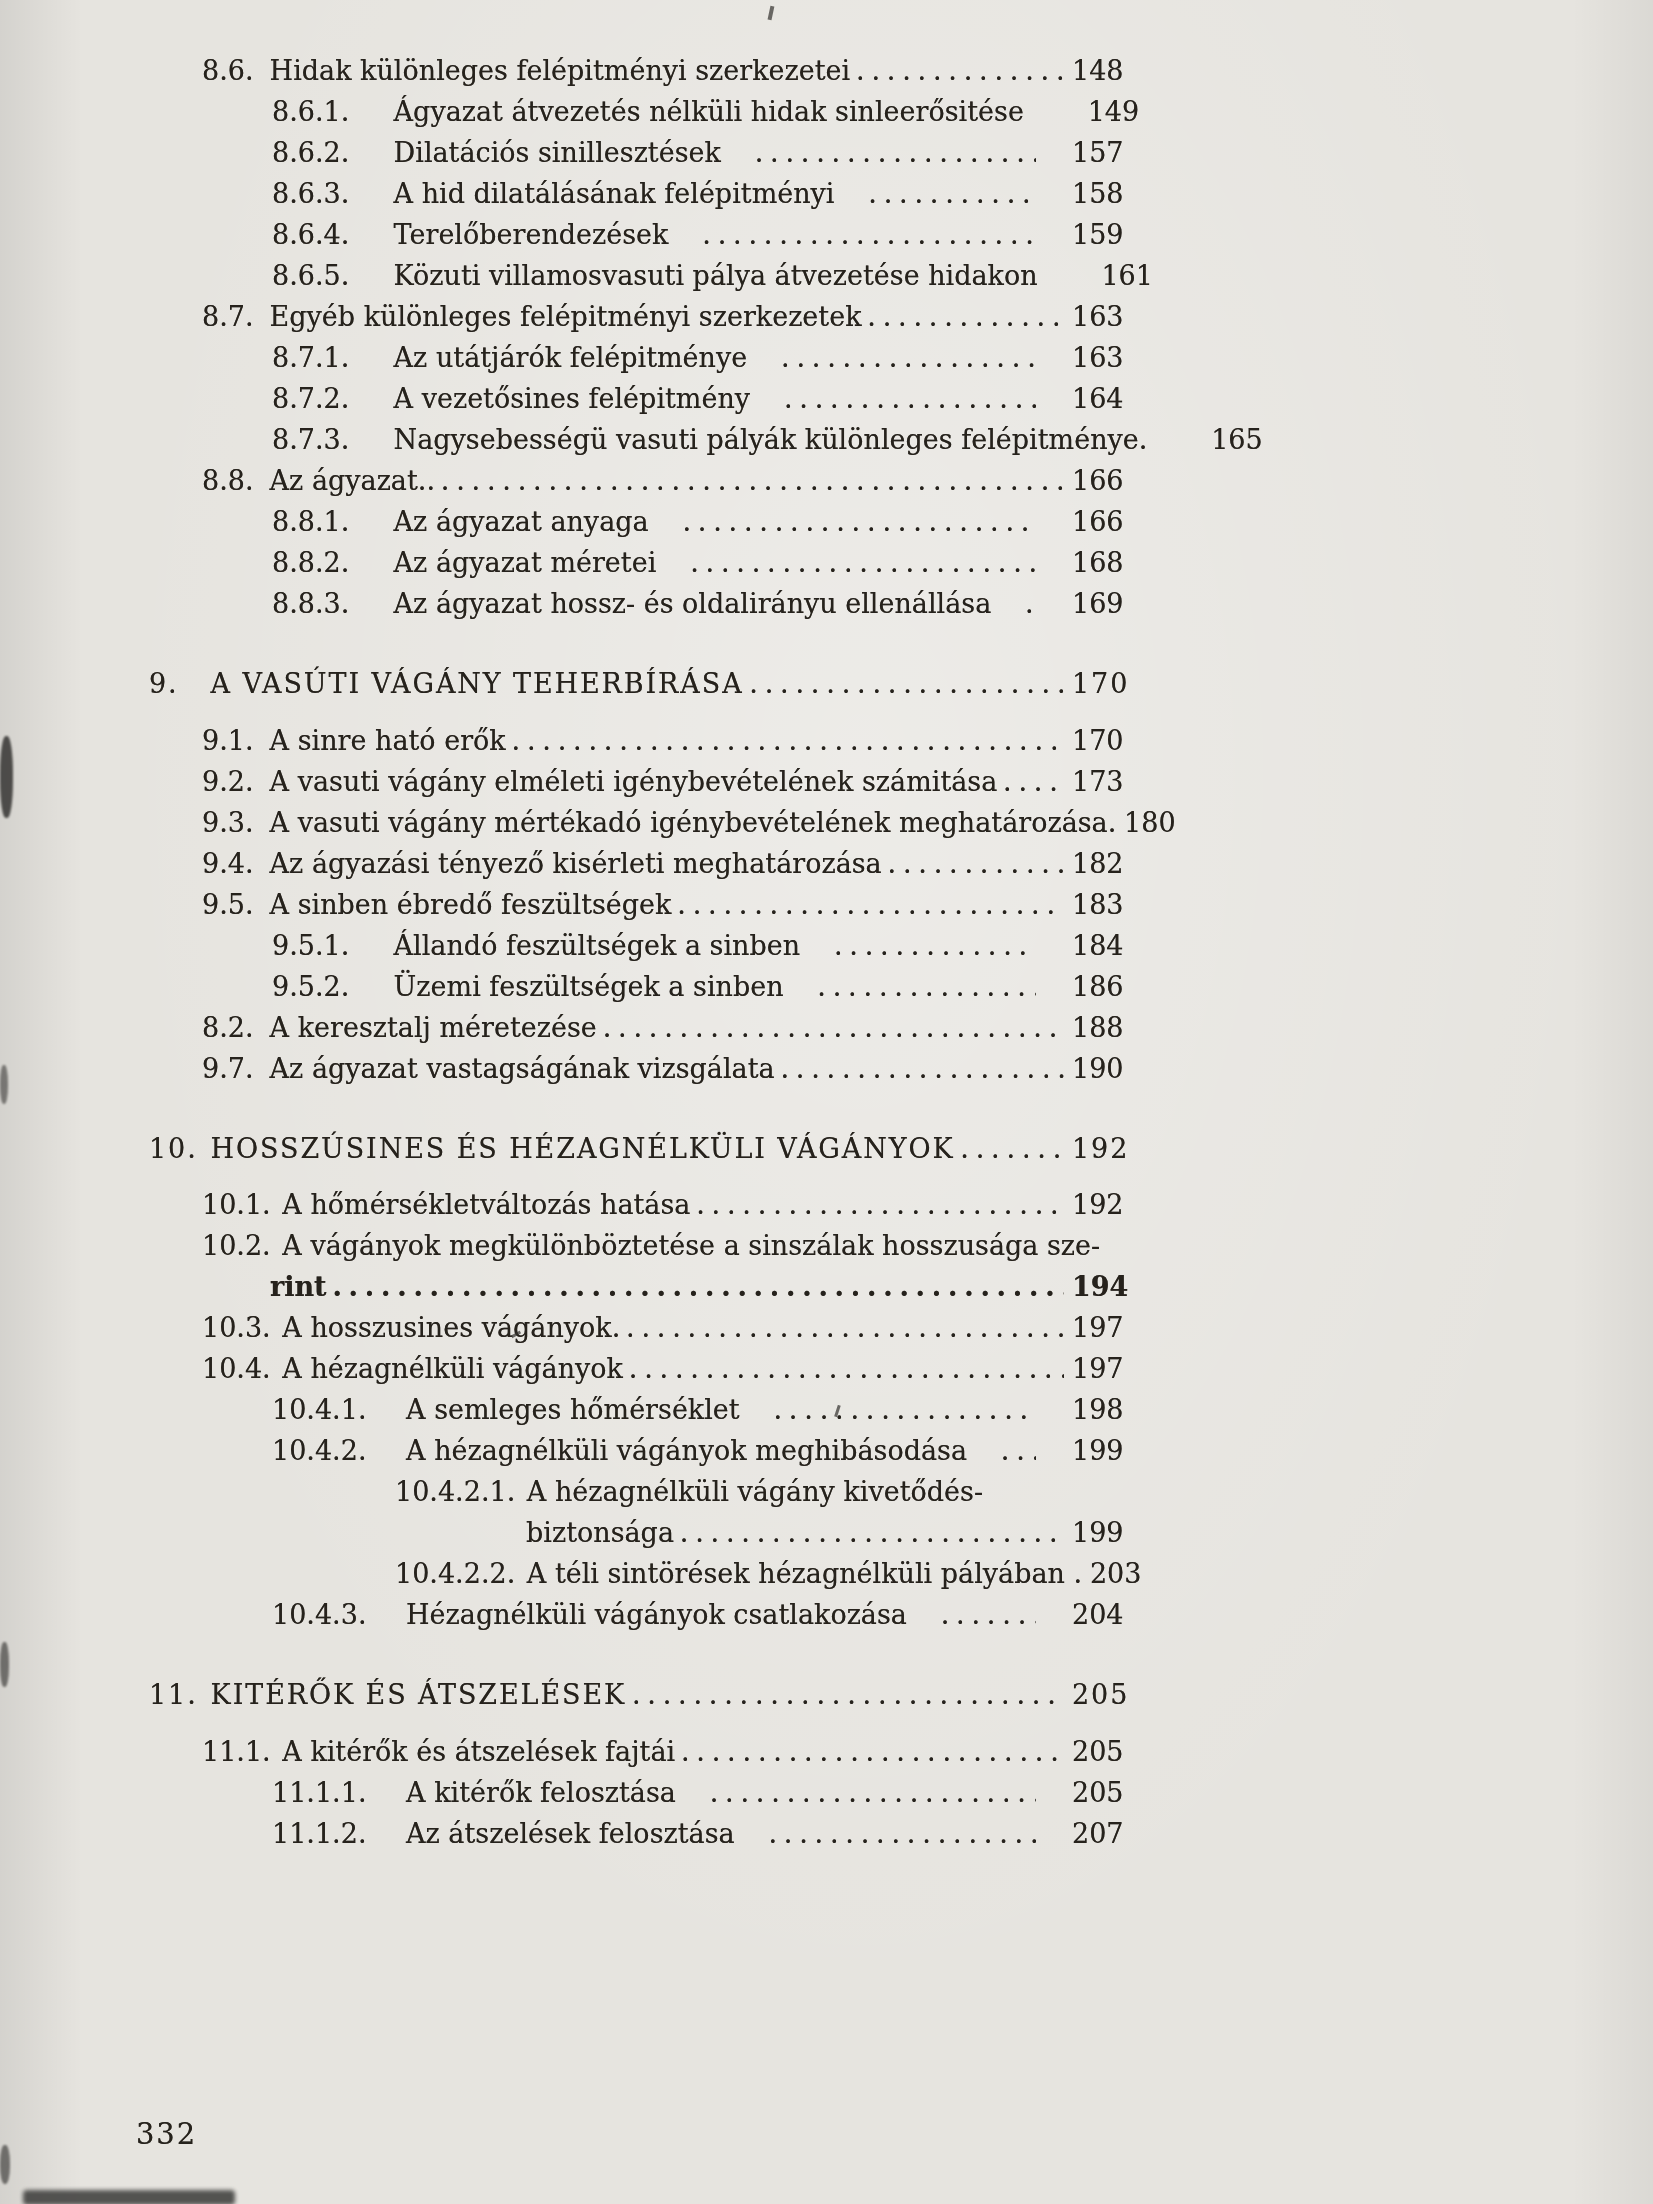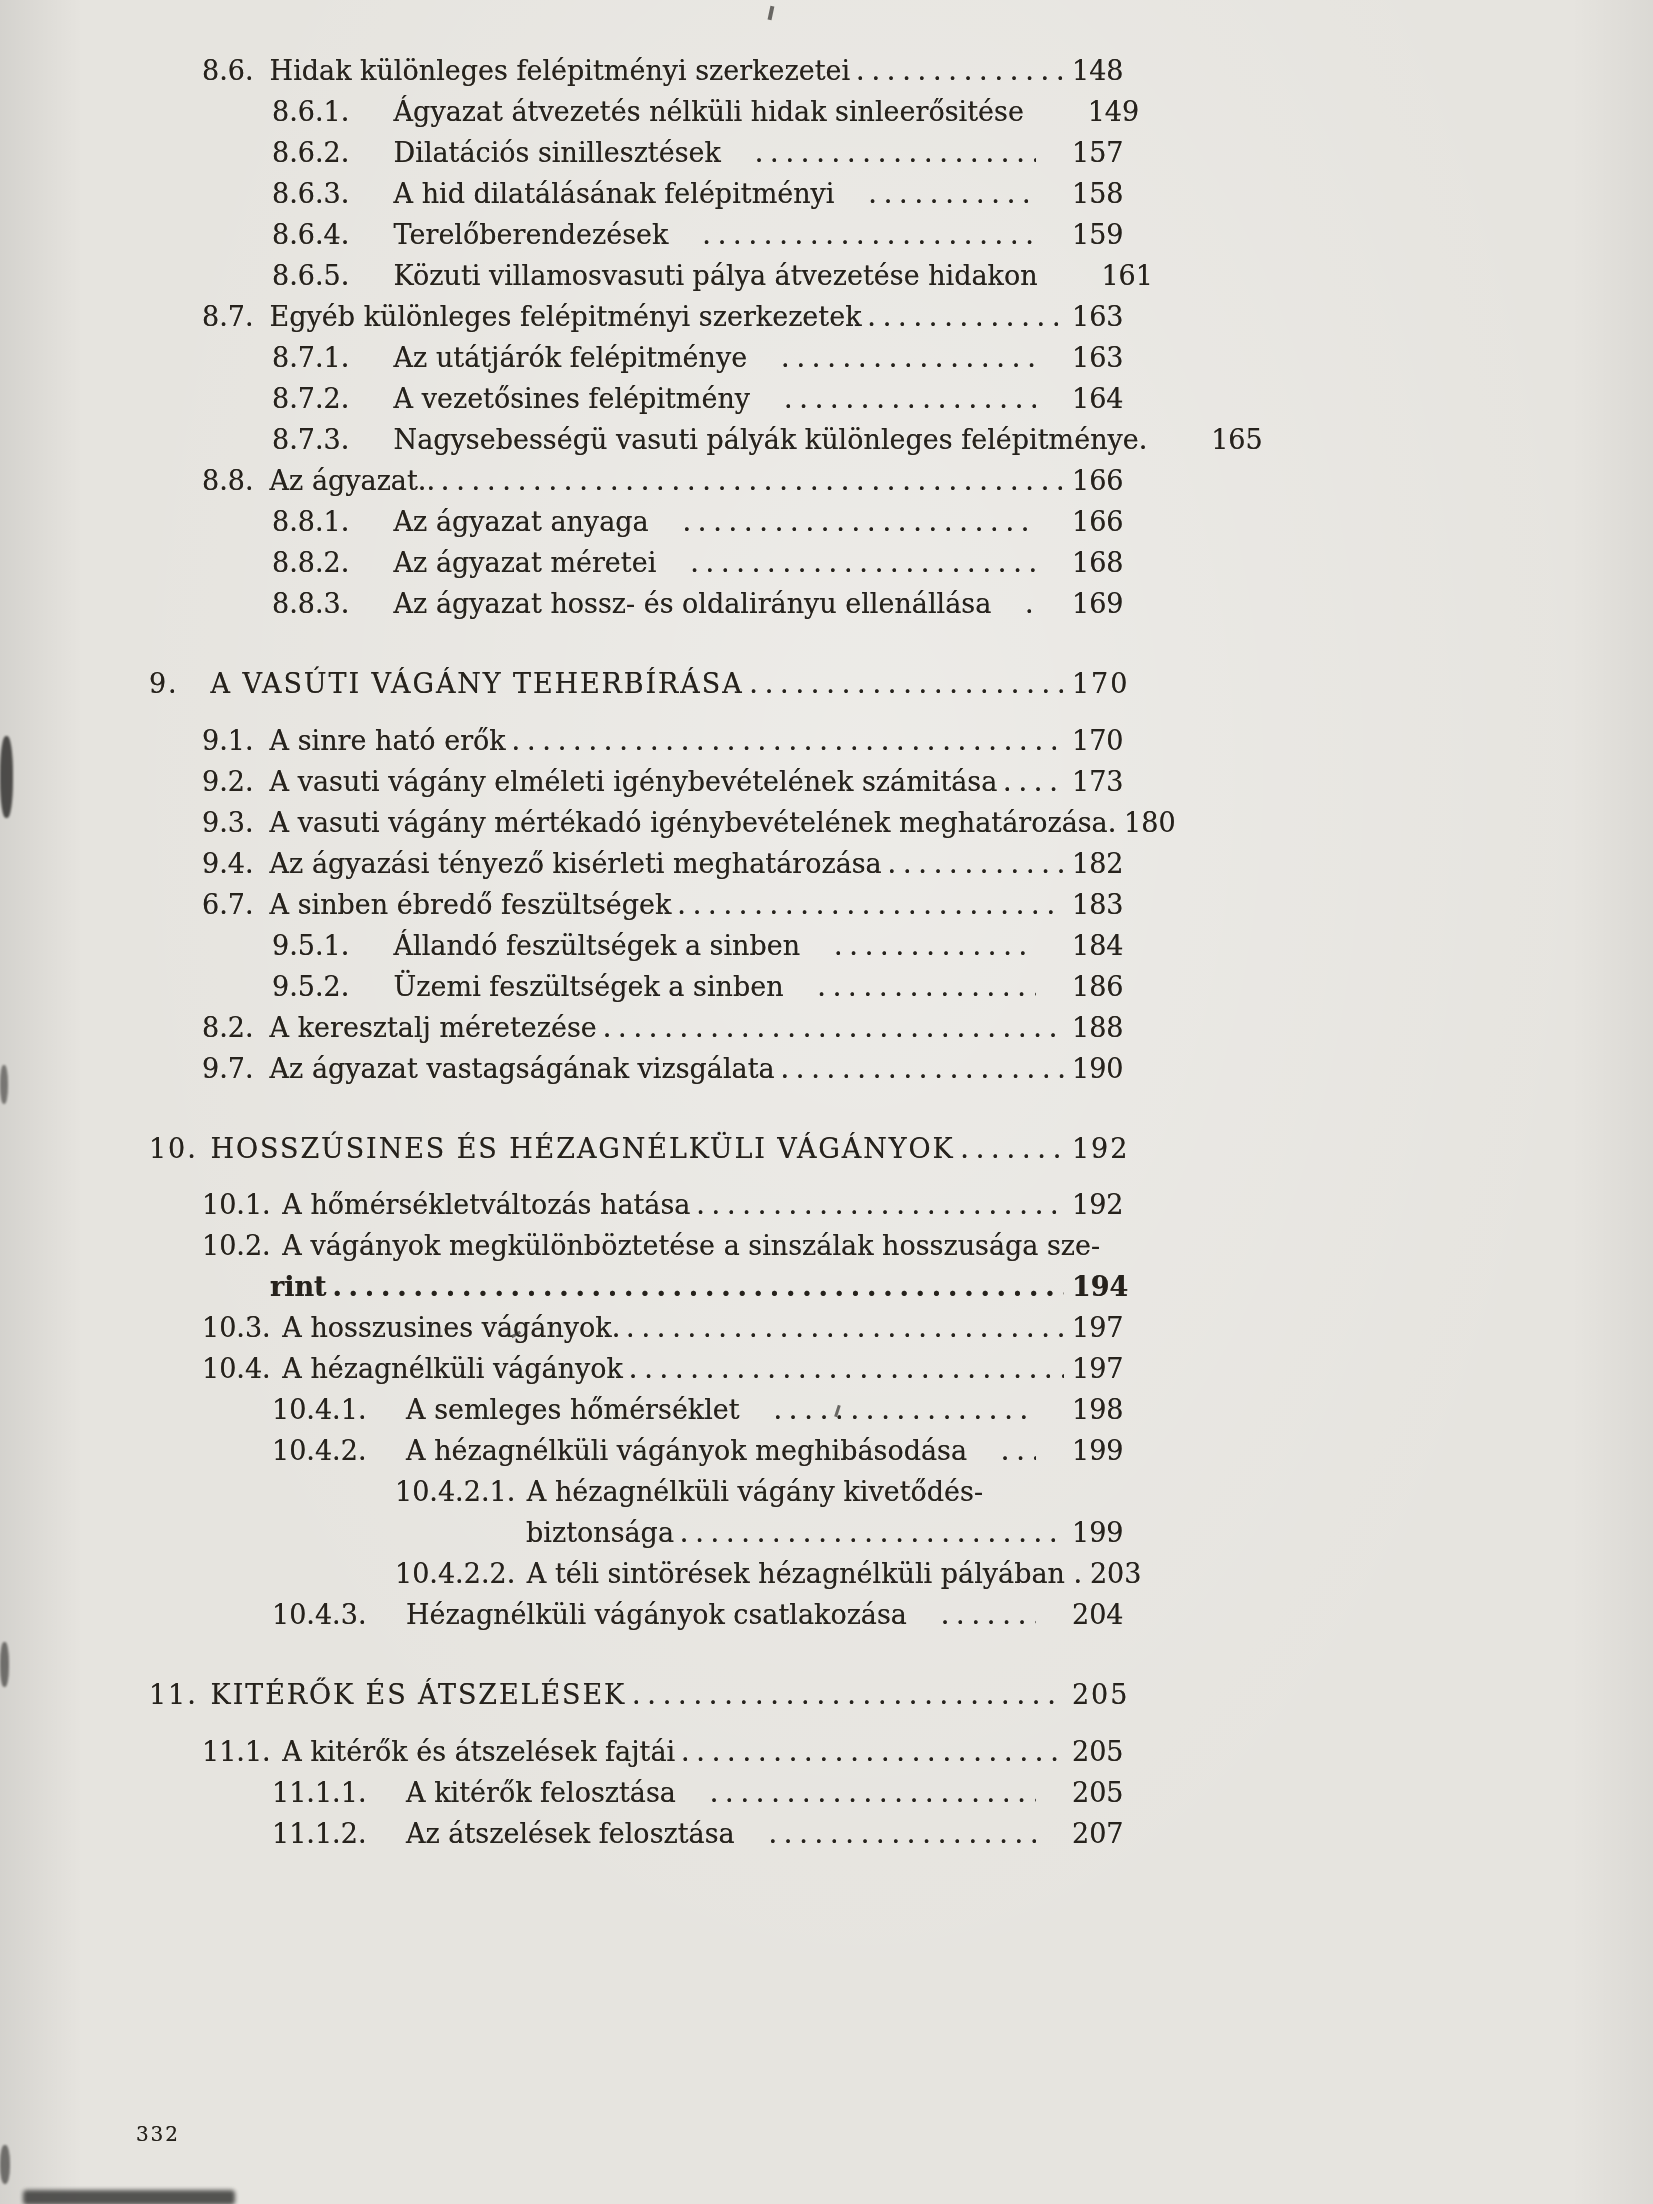--- a/index.html
+++ b/index.html
@@ -45,21 +45,21 @@
   }
   .leader.blank::after { content: ""; }
   .pageno { flex: none; min-width: 62px; margin-left: 7.8px; }
   .major { margin-top: 39px; margin-bottom: 15.5px; letter-spacing: 1.9px; }
   .row.cont.lvl1 { padding-left: 121px; font-weight: bold; }
   .row.cont.lvl3 { padding-left: 377px; }
   .book-page {
     position: absolute;
     left: 136px;
     bottom: 50px;
-    font-size: 20px;
+    font-size: 29px;
     letter-spacing: 1.9px;
     text-shadow: 0 0 0.6px rgba(35,30,25,0.65);
   }
   
   .smudge { position: absolute; background: #2b2a28; opacity: 0.8; filter: blur(1.2px); border-radius: 45%; }
   .smudge.s1 { left: 0; top: 736px; width: 12.6px; height: 82px; }
   .smudge.s2 { left: 0; top: 1065px; width: 7.8px; height: 39px; opacity: 0.55; }
   .smudge.s3 { left: 0; top: 1642px; width: 8.7px; height: 45px; opacity: 0.6; }
   .smudge.s4 { left: 0; top: 2145px; width: 9.7px; height: 39px; opacity: 0.6; }
   .watermark-blob {
@@ -184,21 +184,21 @@
         <span class="leader"></span>
         <span class="pageno">180</span>
       </div>
       <div class="row lvl1">
         <span class="num">9.4.</span>
         <span class="title">Az ágyazási tényező kisérleti meghatározása</span>
         <span class="leader"></span>
         <span class="pageno">182</span>
       </div>
       <div class="row lvl1">
-        <span class="num">6.7.</span>
+        <span class="num">9.5.</span>
         <span class="title">A sinben ébredő feszültségek</span>
         <span class="leader"></span>
         <span class="pageno">183</span>
       </div>
       <div class="row lvl2">
         <span class="num">9.5.1.</span>
         <span class="title">Állandó feszültségek a sinben</span>
         <span class="leader"></span>
         <span class="pageno">184</span>
       </div>

